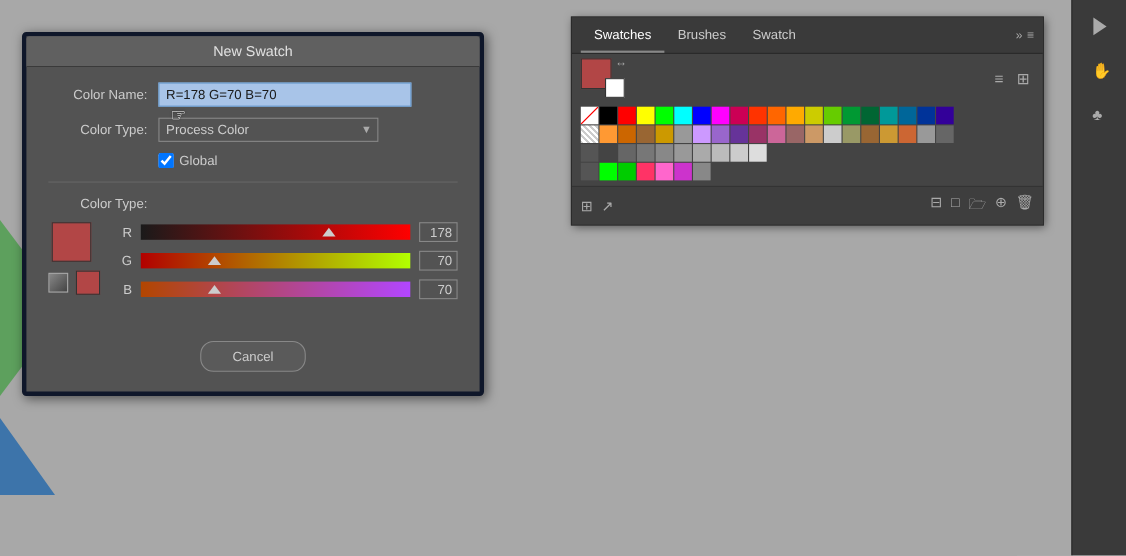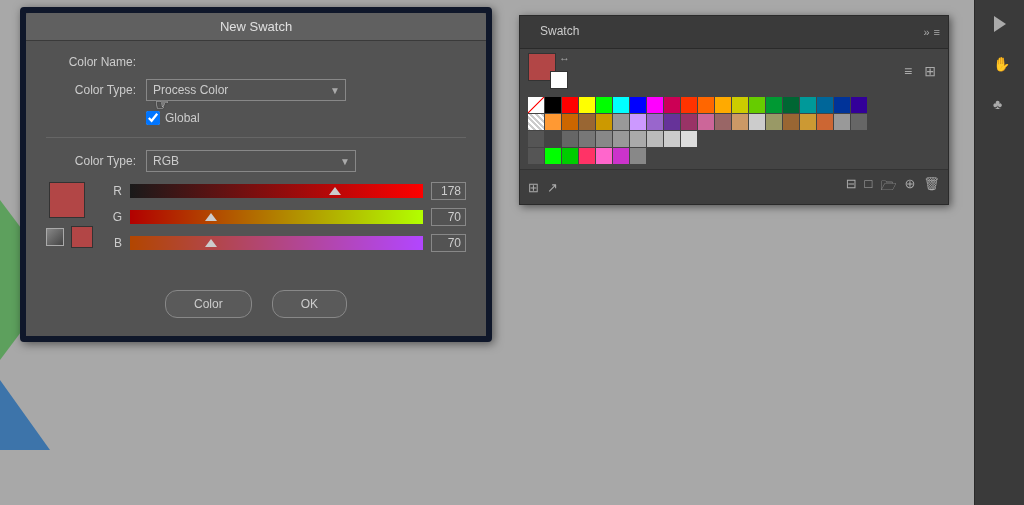--- a/index.html
+++ b/index.html
@@ -42,25 +42,25 @@
       height: 0;
       border-top: 70px solid transparent;
       border-bottom: 0px solid transparent;
       border-left: 50px solid #2266aa;
       opacity: 0.8;
     }
 
     
     .dialog {
       position: absolute;
-      top: 7px;
+      top: 29px;
       left: 20px;
-      width: 472px;
+      width: 420px;
       background: #535353;
-      border: 6px solid #0f172a;
+      border: 4px solid #0f172a;
       border-radius: 4px;
       box-shadow: 2px 2px 10px rgba(0,0,0,0.5);
     }
 
     .dialog-title {
       background: #606060;
       color: #e0e0e0;
       text-align: center;
       padding: 6px 0;
       font-size: 13px;
@@ -427,20 +427,21 @@
 <div class="canvas-area"></div>
 <div class="green-triangle"></div>
 <div class="blue-triangle"></div>
 
 <div class="dialog">
   <div class="dialog-title">New Swatch</div>
   <div class="dialog-body">
 
     <div class="form-row">
       <span class="form-label">Color Name:</span>
+      <input type="text" class="swatch-name-input" value="R=178 G=70 B=70" style="">
     </div>
 
     <div class="form-row">
       <span class="form-label">Color Type:</span>
       <div class="select-wrapper">
         <select class="color-type-select">
           <option>Process Color</option>
           <option>Spot Color</option>
         </select>
       </div>
@@ -450,29 +451,20 @@
       <label class="checkbox-label">
         <input type="checkbox" checked="" style="">
         <span>Global</span>
       </label>
     </div>
 
     <hr class="divider">
 
     <div class="form-row">
       <span class="form-label">Color Type:</span>
-      <div class="select-wrapper">
-        <select class="color-mode-select">
-          <option>RGB</option>
-          <option>CMYK</option>
-          <option>HSB</option>
-          <option>Lab</option>
-          <option>Grayscale</option>
-        </select>
-      </div>
     </div>
 
     <div style="display:flex; align-items:flex-start; margin-top:6px;">
 
       <div style="display:flex; flex-direction:column; align-items:center; margin-right:10px;">
         <div class="color-swatch-large" style="background:#b24646;"></div>
         <div style="display:flex; align-items:center; margin-top:8px; gap:3px;">
           <div class="cube-icon"></div>
           <div class="small-color-icon" style="background:#b24646;"></div>
         </div>
@@ -501,30 +493,31 @@
           <div class="slider-track slider-track-b">
             <div class="slider-thumb" style="left:27.5%;"></div>
           </div>
           <input type="text" class="slider-value" value="70" style="">
         </div>
       </div>
     </div>
   </div>
 
   <div class="dialog-buttons">
-    <button class="btn">Color</button>
-    <button class="btn btn-ok">OK</button>
+    <button class="btn">Cancel</button>
   </div>
 </div>
 
 <div class="cursor-hand">☞</div>
 
 <div class="swatches-panel">
 
   <div class="panel-tabs">
+    <div class="panel-tab active">Swatches</div>
+    <div class="panel-tab">Brushes</div>
     <div class="panel-tab">Swatch</div>
     <div class="panel-tab-more">
       <span>»</span>
       <span>≡</span>
     </div>
   </div>
 
   <div class="swatch-top-section">
 
     <div style="position:relative; width:40px; height:36px;">

